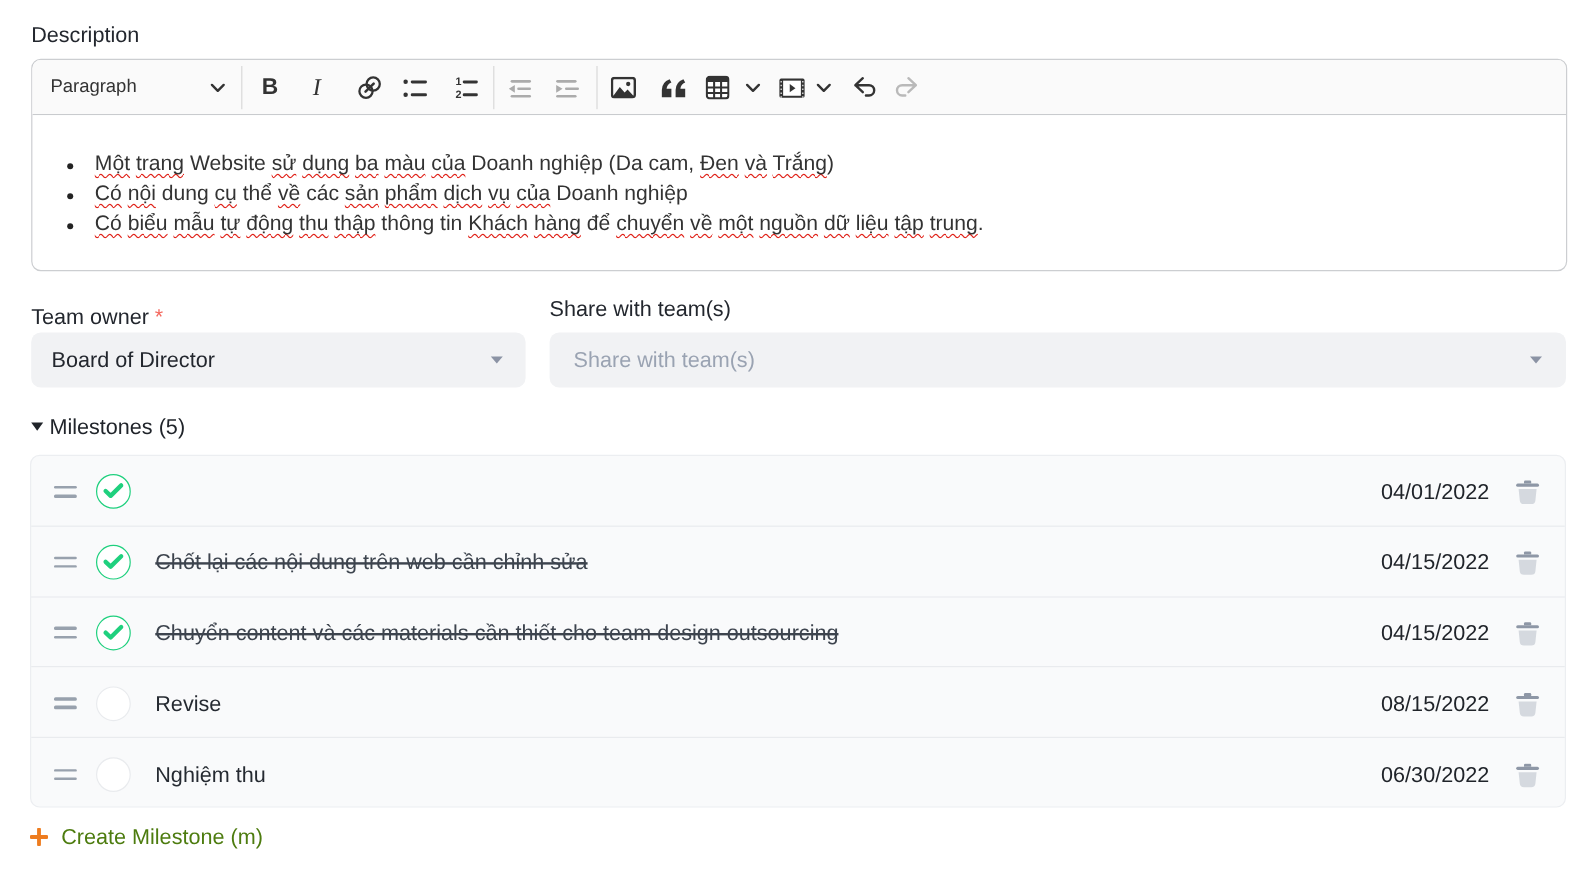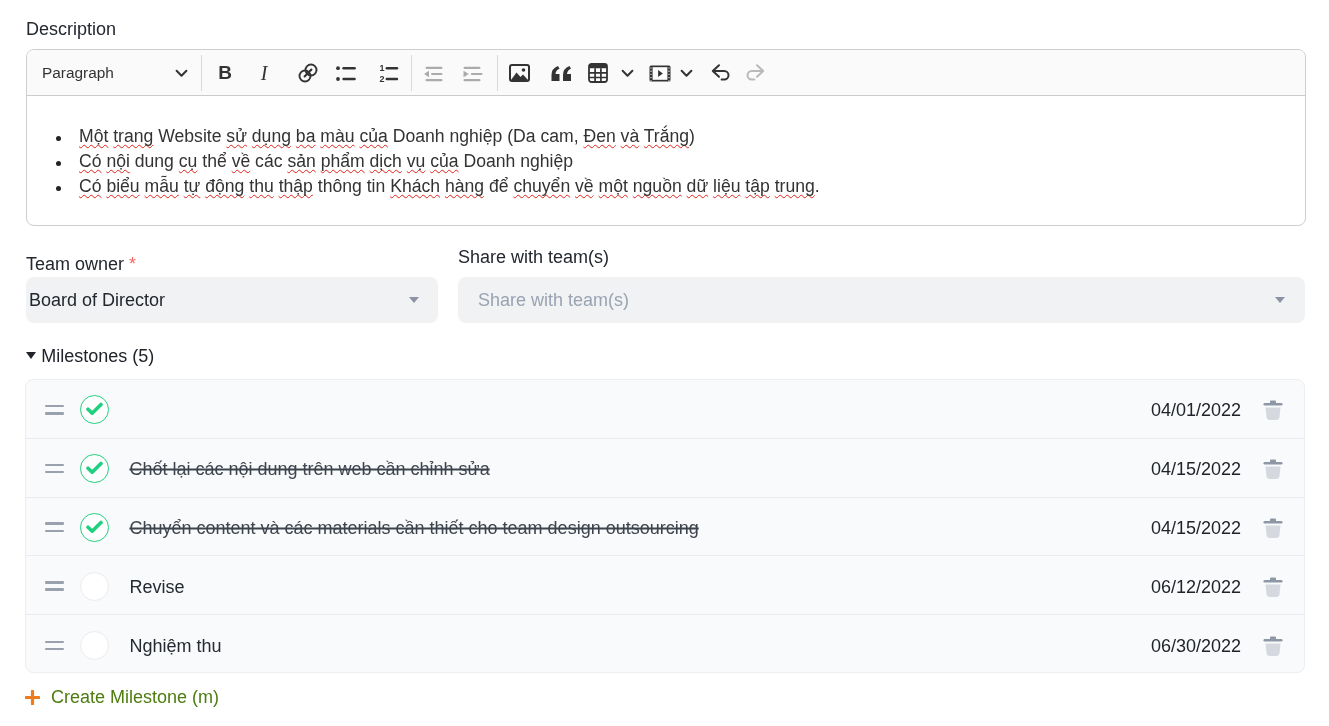--- a/index.html
+++ b/index.html
@@ -137,21 +137,21 @@
       <li><span class="sp">Có</span> <span class="sp">nội</span> dung <span class="sp">cụ</span> thể <span class="sp">về</span> các <span class="sp">sản</span> <span class="sp">phẩm</span> <span class="sp">dịch</span> <span class="sp">vụ</span> <span class="sp">của</span> Doanh nghiệp</li>
       <li><span class="sp">Có</span> <span class="sp">biểu</span> <span class="sp">mẫu</span> <span class="sp">tự</span> <span class="sp">động</span> <span class="sp">thu</span> <span class="sp">thập</span> thông tin <span class="sp">Khách</span> <span class="sp">hàng</span> để <span class="sp">chuyển</span> <span class="sp">về</span> <span class="sp">một</span> <span class="sp">nguồn</span> <span class="sp">dữ</span> <span class="sp">liệu</span> <span class="sp">tập</span> <span class="sp">trung</span>.</li>
     </ul>
   </div>
 </div>
 
 <div class="lbl" style="left:26px; top:231px;margin-top:23px;">Team owner <span class="req">*</span></div>
 <div class="lbl" style="left:458px; top:246.5px;">Share with team(s)</div>
 
 <div class="select" style="left:26px; width:412px;">
-  <span class="stxt" style="margin-left:3px;">Board of Director</span>
+  <span class="stxt" style="margin-left:17px;">Board of Director</span>
   <span class="caret" style="right:19px;"></span>
 </div>
 <div class="select" style="left:458px; width:847px;">
   <span class="stxt ph" style="margin-left:20px;">Share with team(s)</span>
   <span class="caret" style="right:20px;"></span>
 </div>
 
 <div id="ms-head"><span class="tri"></span>Milestones (5)</div>
 
 <div id="card">
@@ -208,21 +208,21 @@
       <path d="M2.5 7.5 L17.5 7.5 L16.5 17 Q16.3 20 13 20 L7 20 Q3.7 20 3.5 17 Z" fill="#d5d9df"></path>
     </svg>
   </div>
   <div class="row">
     <div class="handle">
         <i></i>
         <i></i>
       </div>
     <div class="circ un"></div>
     <div class="mtitle">Revise</div>
-    <div class="mdate">06/12/2022</div>
+    <div class="mdate">08/15/2022</div>
     <svg class="trash" width="20" height="21" viewBox="0 0 20 21">
       <path d="M7 1.5 Q7 0.5 8 0.5 L12 0.5 Q13 0.5 13 1.5 L13 3 L7 3 Z" fill="#8e97a6"></path>
       <rect x="0.5" y="3" width="19" height="2.6" rx="1.3" fill="#8e97a6"></rect>
       <path d="M2.5 7.5 L17.5 7.5 L16.5 17 Q16.3 20 13 20 L7 20 Q3.7 20 3.5 17 Z" fill="#d5d9df"></path>
     </svg>
   </div>
   <div class="row">
     <div class="handle">
         <i></i>
         <i></i>

